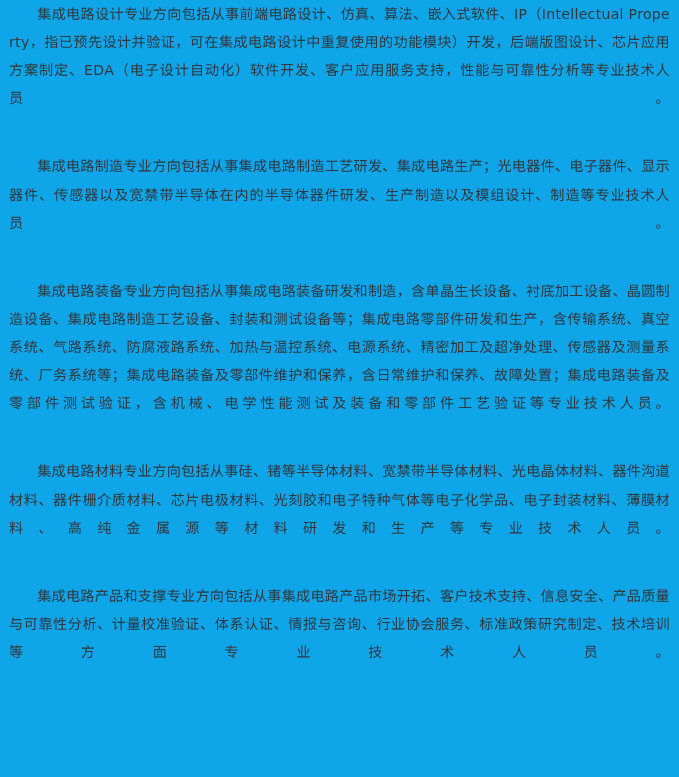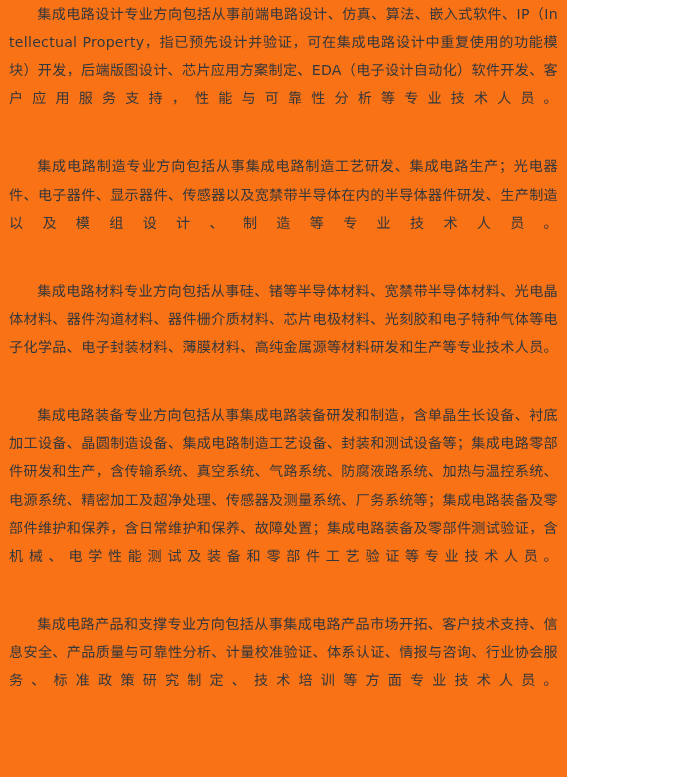--- a/index.html
+++ b/index.html
@@ -12,24 +12,24 @@
     width: 679px;
     height: 777px;
     overflow: hidden;
     font-family: "DejaVu Sans", "Liberation Sans", sans-serif;
     color: #34373c;
     -webkit-font-smoothing: antialiased;
   }
 
   .page {
     box-sizing: border-box;
-    width: 567px;
+    width: 679px;
     height: 777px;
     padding: 0 9px 0 9px;
-    background: #f97316;
+    background: #0ea5e9;
   }
 
   
   .para {
     margin: 0;
     padding: 0;
     font-size: 14.1px;
     line-height: 28.1px;
     text-align: justify;
     text-justify: inter-ideograph;
@@ -54,21 +54,21 @@
 
 <div class="page">
 
   <div class="section">
 
     <p class="para">集成电路设计专业方向包括从事前端电路设计、仿真、算法、嵌入式软件、IP（Intellectual Property，指已预先设计并验证，可在集成电路设计中重复使用的功能模块）开发，后端版图设计、芯片应用方案制定、EDA（电子设计自动化）软件开发、客户应用服务支持，性能与可靠性分析等专业技术人员。</p>
 
     <p class="para">集成电路制造专业方向包括从事集成电路制造工艺研发、集成电路生产；光电器件、电子器件、显示器件、传感器以及宽禁带半导体在内的半导体器件研发、生产制造以及模组设计、制造等专业技术人员。</p>
 
 
+    <p class="para">集成电路装备专业方向包括从事集成电路装备研发和制造，含单晶生长设备、衬底加工设备、晶圆制造设备、集成电路制造工艺设备、封装和测试设备等；集成电路零部件研发和生产，含传输系统、真空系统、气路系统、防腐液路系统、加热与温控系统、电源系统、精密加工及超净处理、传感器及测量系统、厂务系统等；集成电路装备及零部件维护和保养，含日常维护和保养、故障处置；集成电路装备及零部件测试验证，含机械、电学性能测试及装备和零部件工艺验证等专业技术人员。</p>
+
     <p class="para">集成电路材料专业方向包括从事硅、锗等半导体材料、宽禁带半导体材料、光电晶体材料、器件沟道材料、器件栅介质材料、芯片电极材料、光刻胶和电子特种气体等电子化学品、电子封装材料、薄膜材料、高纯金属源等材料研发和生产等专业技术人员。</p>
-
-    <p class="para">集成电路装备专业方向包括从事集成电路装备研发和制造，含单晶生长设备、衬底加工设备、晶圆制造设备、集成电路制造工艺设备、封装和测试设备等；集成电路零部件研发和生产，含传输系统、真空系统、气路系统、防腐液路系统、加热与温控系统、电源系统、精密加工及超净处理、传感器及测量系统、厂务系统等；集成电路装备及零部件维护和保养，含日常维护和保养、故障处置；集成电路装备及零部件测试验证，含机械、电学性能测试及装备和零部件工艺验证等专业技术人员。</p>
 
     <p class="para">集成电路产品和支撑专业方向包括从事集成电路产品市场开拓、客户技术支持、信息安全、产品质量与可靠性分析、计量校准验证、体系认证、情报与咨询、行业协会服务、标准政策研究制定、技术培训等方面专业技术人员。</p>
 
   </div>
 
 </div>
 
 </body></html>

